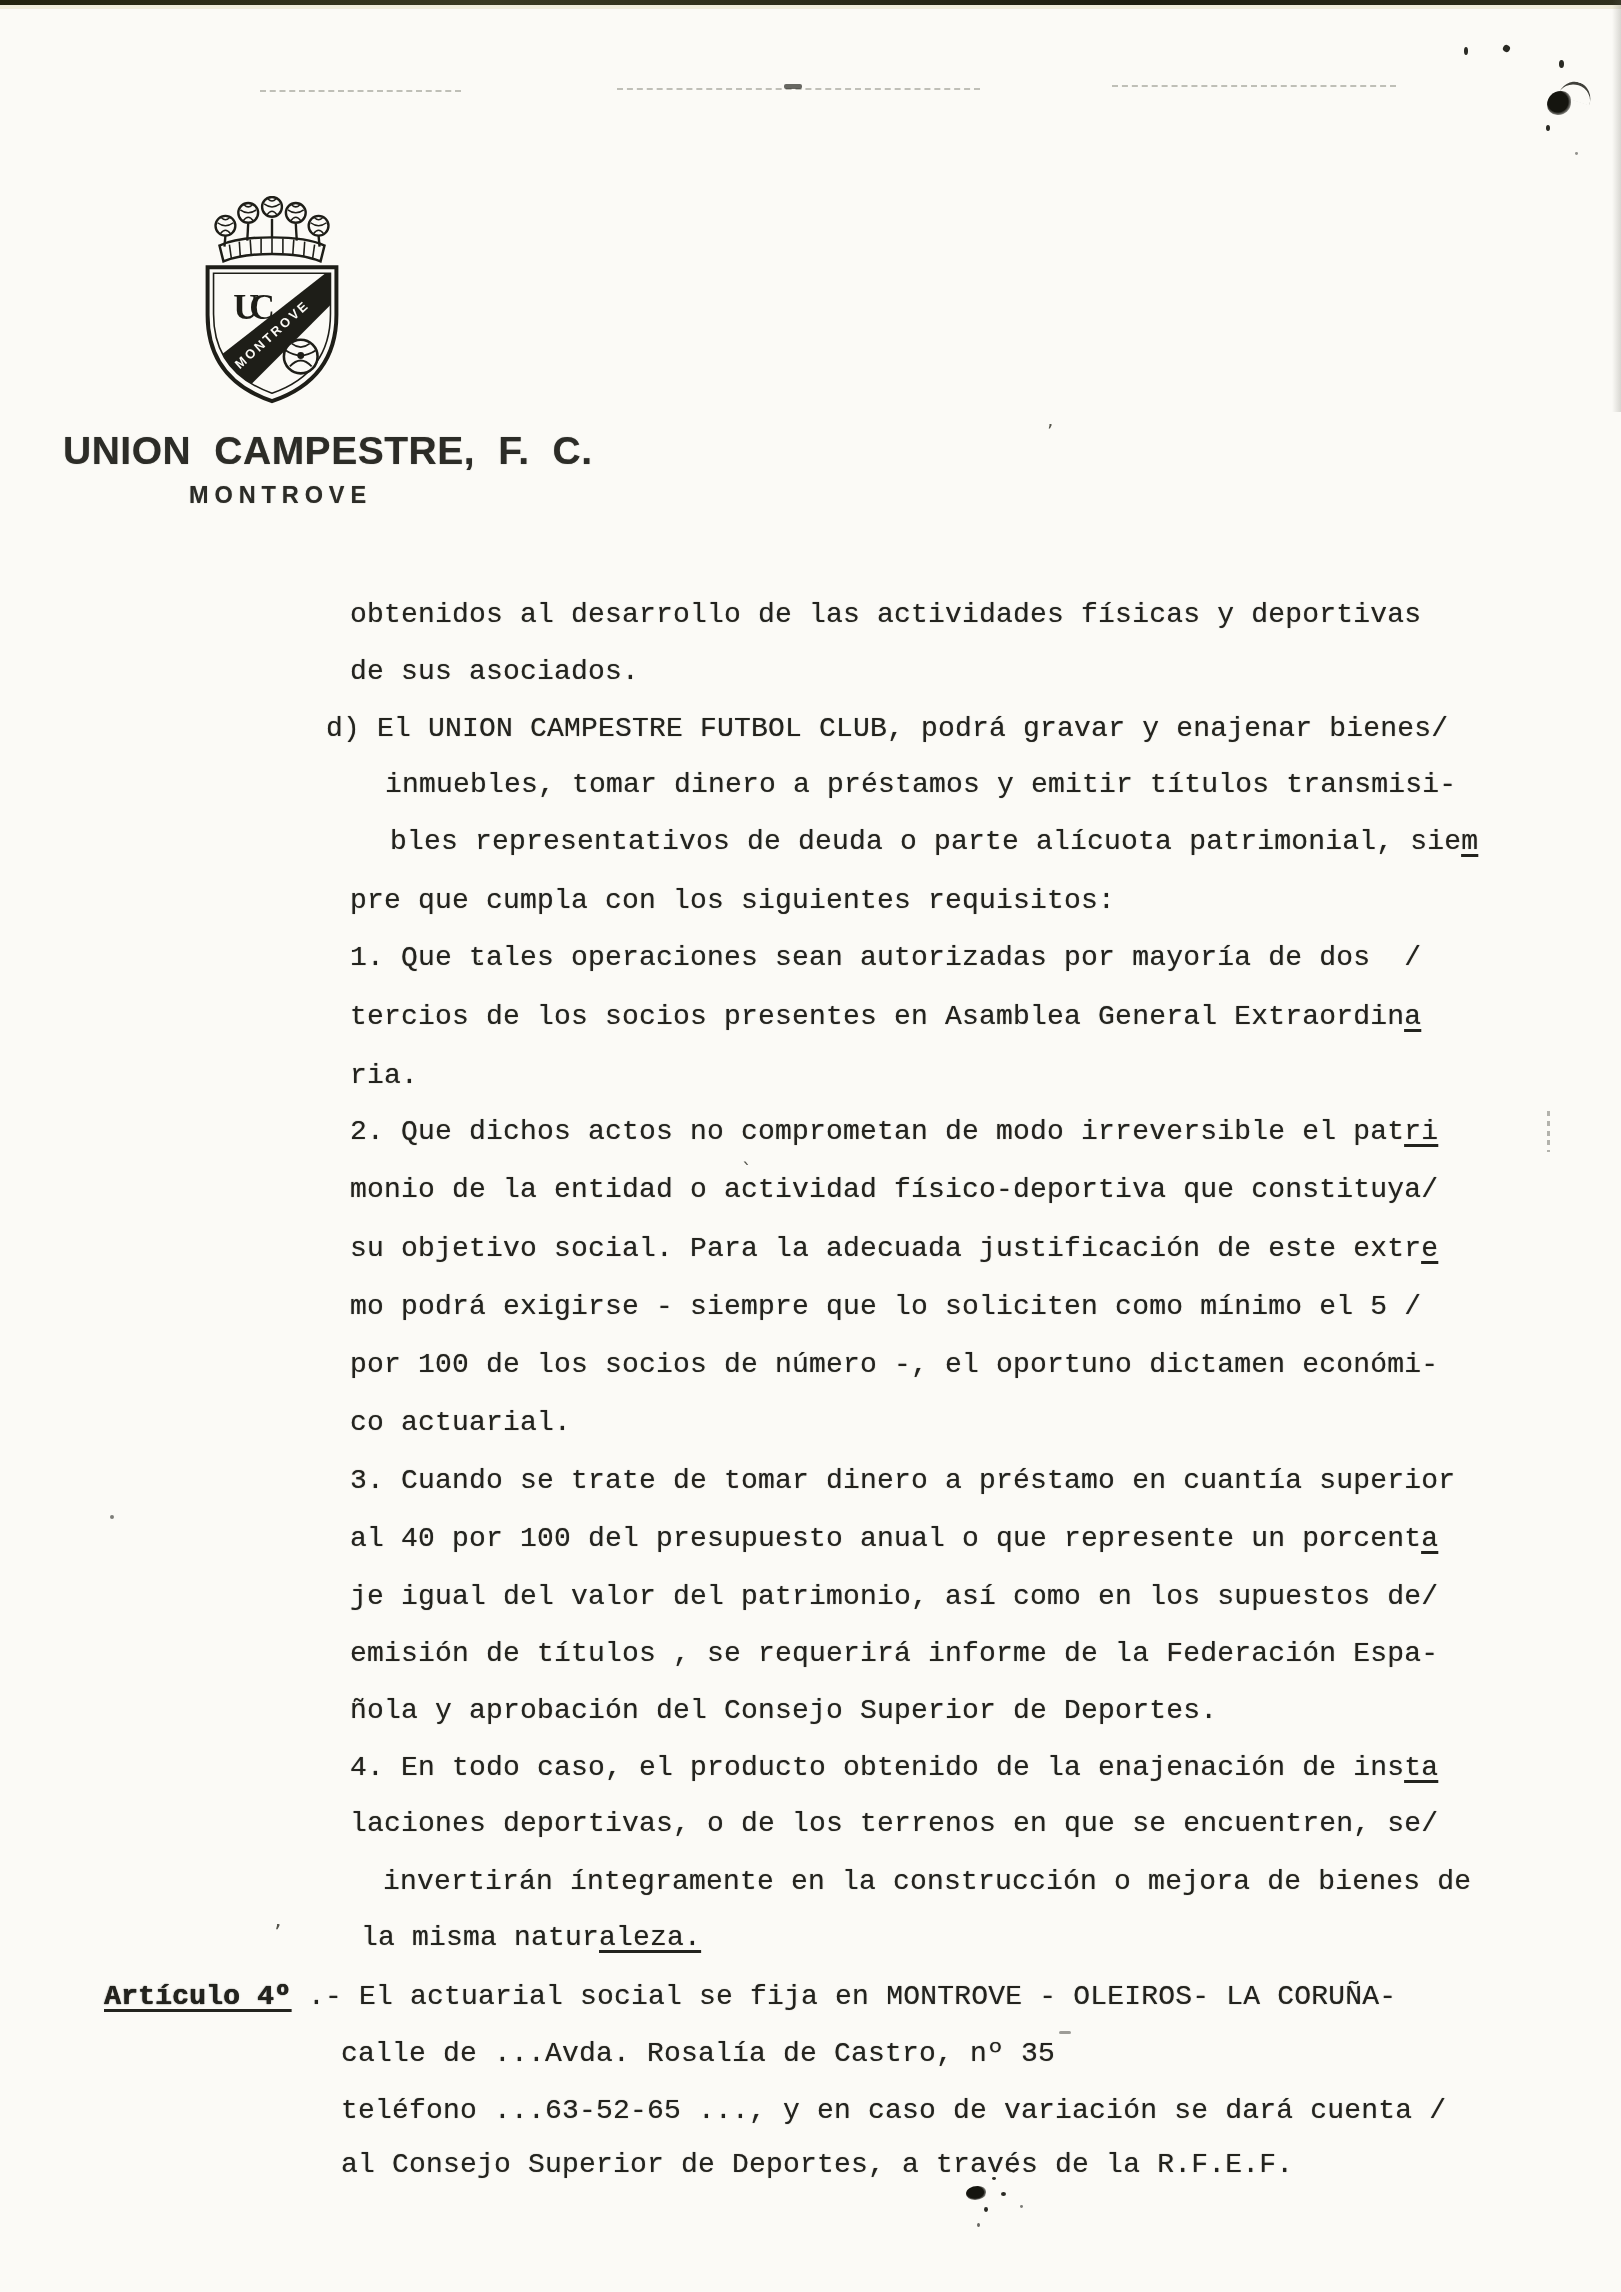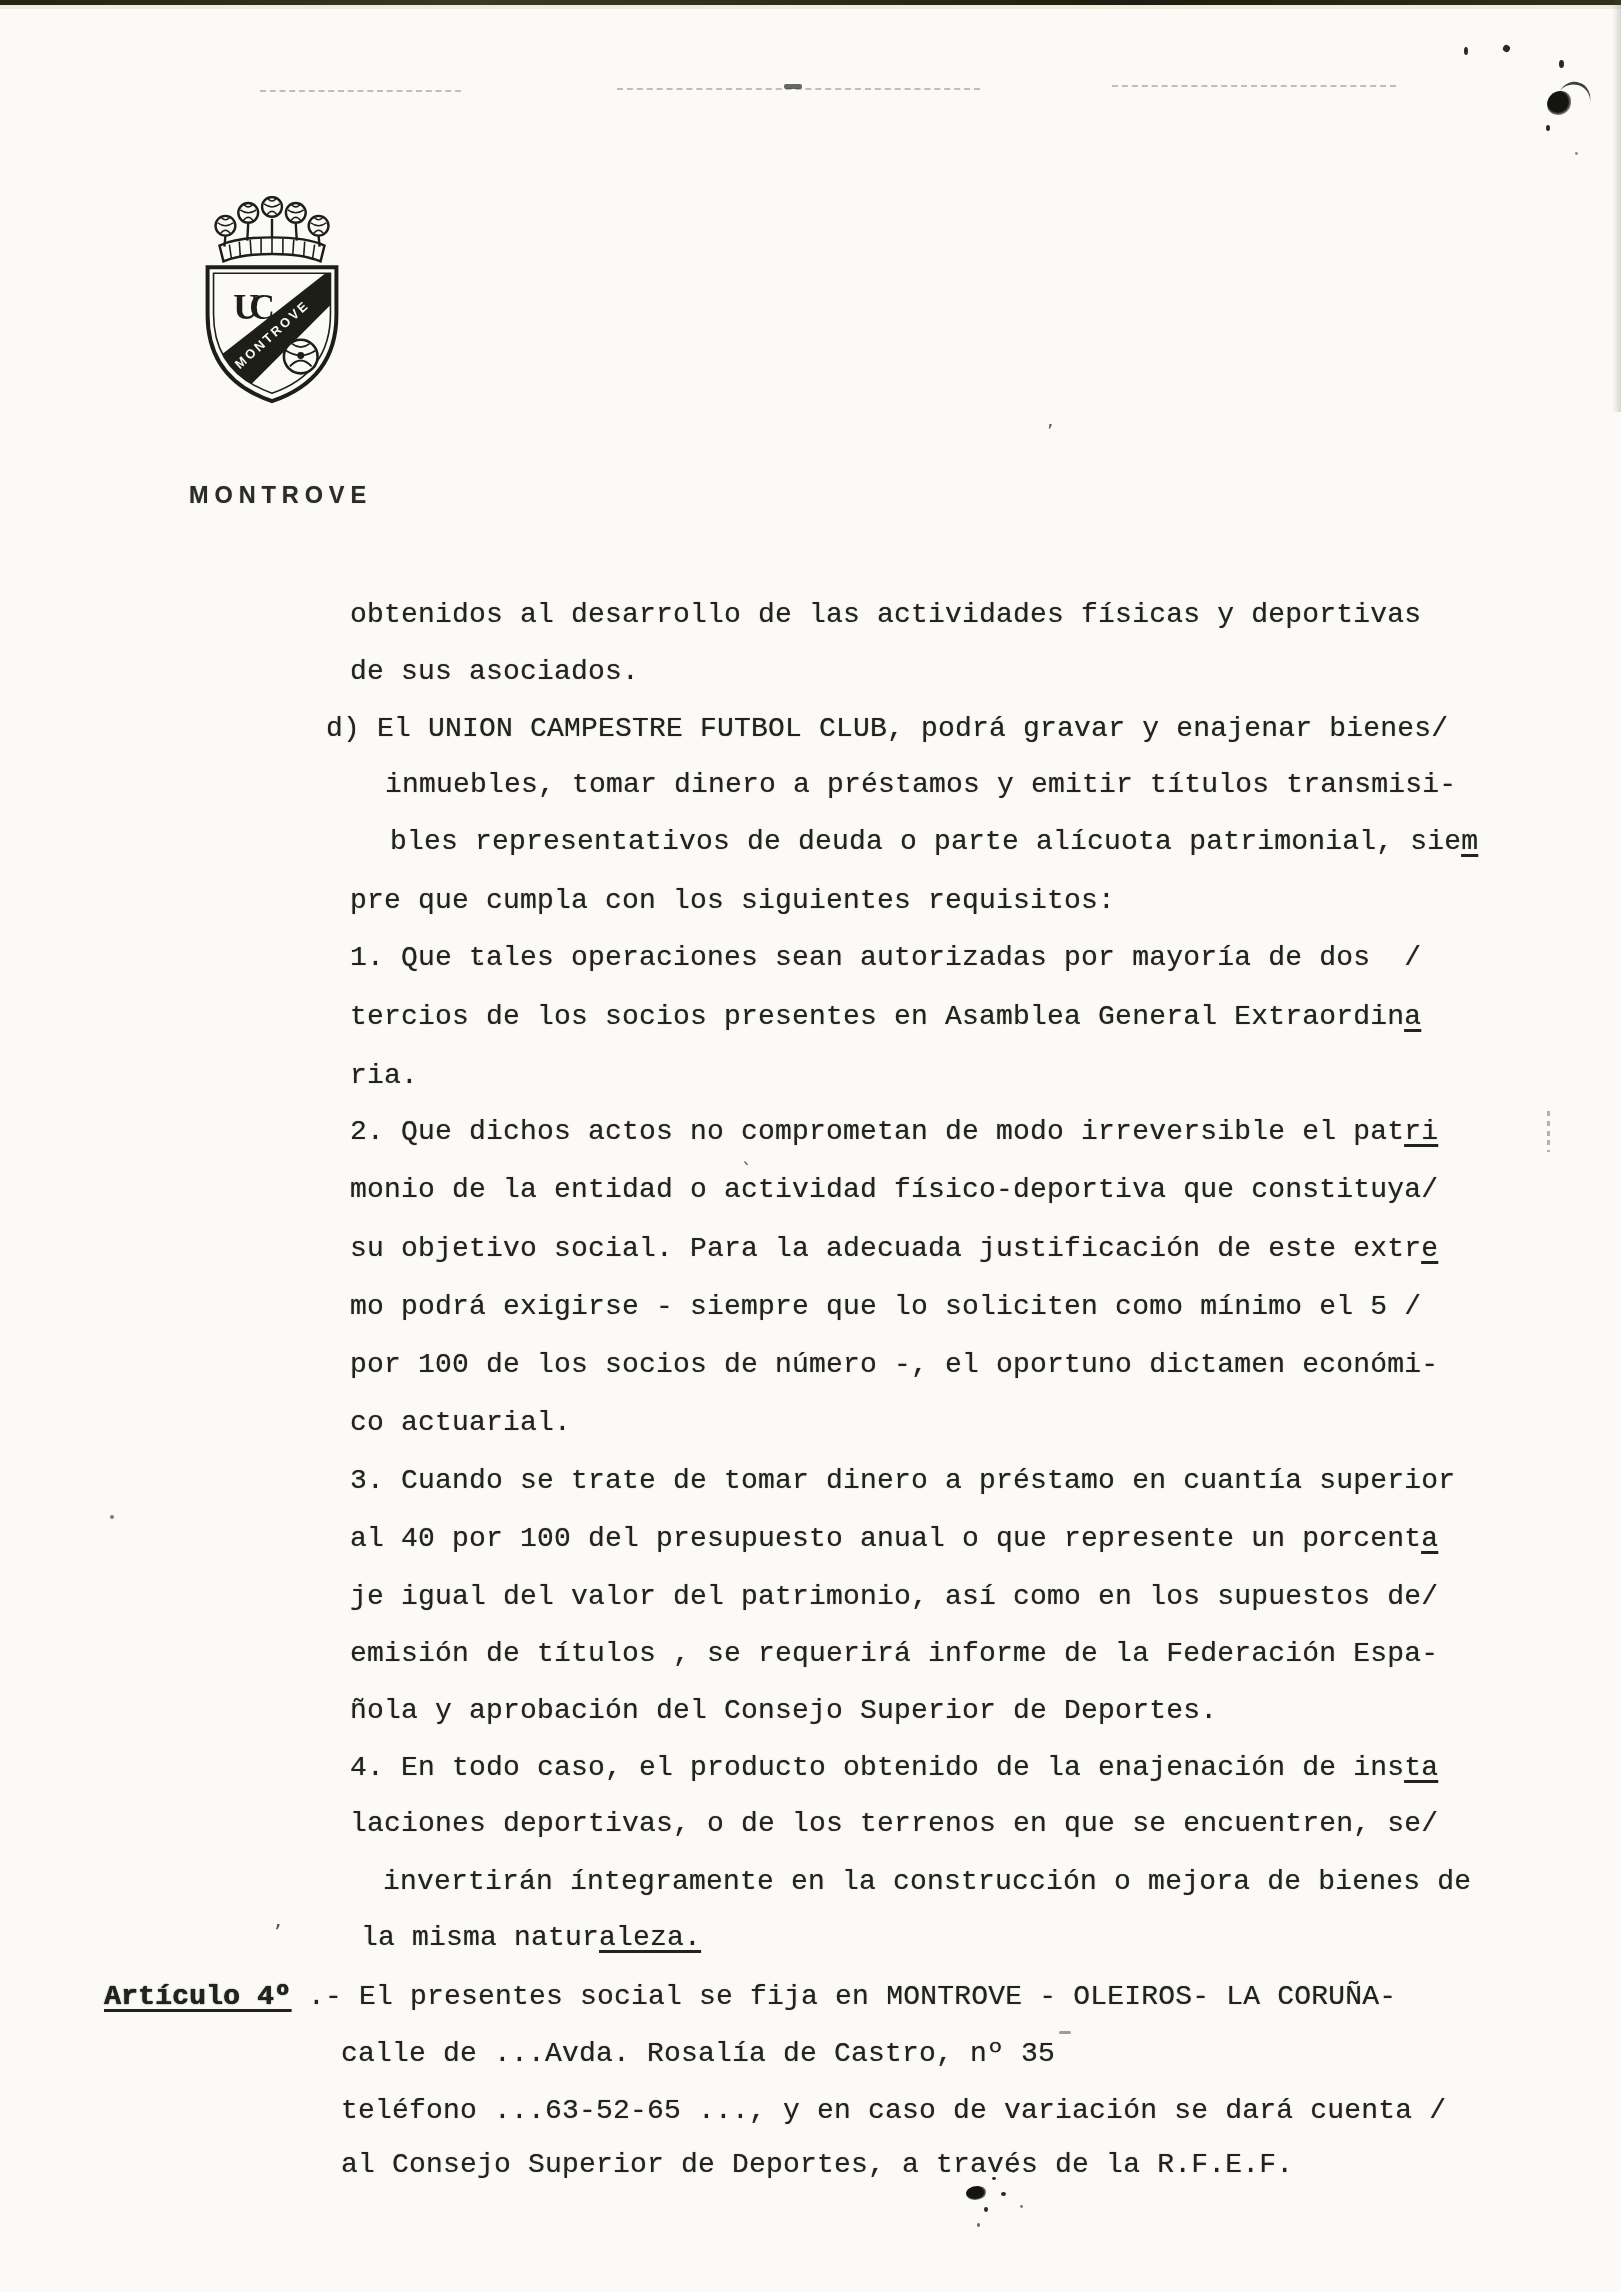--- a/index.html
+++ b/index.html
@@ -140,20 +140,21 @@
 
     <text x="36" y="124" font-family="Liberation Serif, serif" font-weight="bold" font-size="36" letter-spacing="-10" fill="#1e1e18">UC</text>
 
     <g stroke="#1e1e18" fill="#fbfaf6">
       <circle cx="104" cy="162" r="17" stroke-width="2.6"></circle>
       <path d="M89,156 Q104,166 119,156 M93,172 Q104,160 115,172 M95,149 Q104,156 113,149" fill="none" stroke-width="1.8"></path>
       <circle cx="104" cy="161" r="3.5" fill="#1e1e18" stroke="none"></circle>
     </g>
   </svg>
 
+  <div class="club-name">UNION CAMPESTRE, F. C.</div>
   <div class="locality">MONTROVE</div>
 
   <div>
       <div class="tline" style="left: 350px; top: 599px;"><span>obtenidos al desarrollo de las actividades físicas y deportivas</span></div>
       <div class="tline" style="left: 350px; top: 656px;"><span>de sus asociados.</span></div>
       <div class="tline" style="left: 302px; top: 713px; margin-left: 24px;"><span>d) El UNION CAMPESTRE FUTBOL CLUB, podrá gravar y enajenar bienes/</span></div>
       <div class="tline" style="left: 385px; top: 769px;"><span>inmuebles, tomar dinero a préstamos y emitir títulos transmisi-</span></div>
       <div class="tline" style="left: 350px; top: 826px; margin-left: 40px;"><span>bles representativos de deuda o parte alícuota patrimonial, sie</span><span class="u">m</span></div>
       <div class="tline" style="left: 350px; top: 885px;"><span>pre que cumpla con los siguientes requisitos:</span></div>
       <div class="tline" style="left: 350px; top: 942px;"><span>1. Que tales operaciones sean autorizadas por mayoría de dos  /</span></div>
@@ -167,20 +168,20 @@
       <div class="tline" style="left: 350px; top: 1407px;"><span>co actuarial.</span></div>
       <div class="tline" style="left: 350px; top: 1465px;"><span>3. Cuando se trate de tomar dinero a préstamo en cuantía superior</span></div>
       <div class="tline" style="left: 350px; top: 1523px;"><span>al 40 por 100 del presupuesto anual o que represente un porcent</span><span class="u">a</span></div>
       <div class="tline" style="left: 350px; top: 1581px;"><span>je igual del valor del patrimonio, así como en los supuestos de/</span></div>
       <div class="tline" style="left: 350px; top: 1638px;"><span>emisión de títulos , se requerirá informe de la Federación Espa-</span></div>
       <div class="tline" style="left: 350px; top: 1695px;"><span>ñola y aprobación del Consejo Superior de Deportes.</span></div>
       <div class="tline" style="left: 350px; top: 1752px;"><span>4. En todo caso, el producto obtenido de la enajenación de ins</span><span class="u">ta</span></div>
       <div class="tline" style="left: 350px; top: 1808px;"><span>laciones deportivas, o de los terrenos en que se encuentren, se/</span></div>
       <div class="tline" style="left: 350px; top: 1866px; margin-left: 33px;"><span>invertirán íntegramente en la construcción o mejora de bienes de</span></div>
       <div class="tline" style="left: 361px; top: 1922px;"><span>la misma natur</span><span class="u">aleza.</span></div>
-      <div class="tline" style="left: 104px; top: 1981px;"><span class="u b">Artículo 4º</span><span> .- El presentes social se fija en MONTROVE - OLEIROS- LA CORUÑA-</span></div>
+      <div class="tline" style="left: 104px; top: 1981px;"><span class="u b">Artículo 4º</span><span> .- El actuarial social se fija en MONTROVE - OLEIROS- LA CORUÑA-</span></div>
       <div class="tline" style="left: 341px; top: 2038px;"><span>calle de ...Avda. Rosalía de Castro, nº 35</span></div>
       <div class="tline" style="left: 341px; top: 2095px;"><span>teléfono ...63-52-65 ..., y en caso de variación se dará cuenta /</span></div>
       <div class="tline" style="left: 341px; top: 2149px;"><span>al Consejo Superior de Deportes, a través de la R.F.E.F.</span></div>
     </div>
 
 </div>
 
 
 </body></html>

